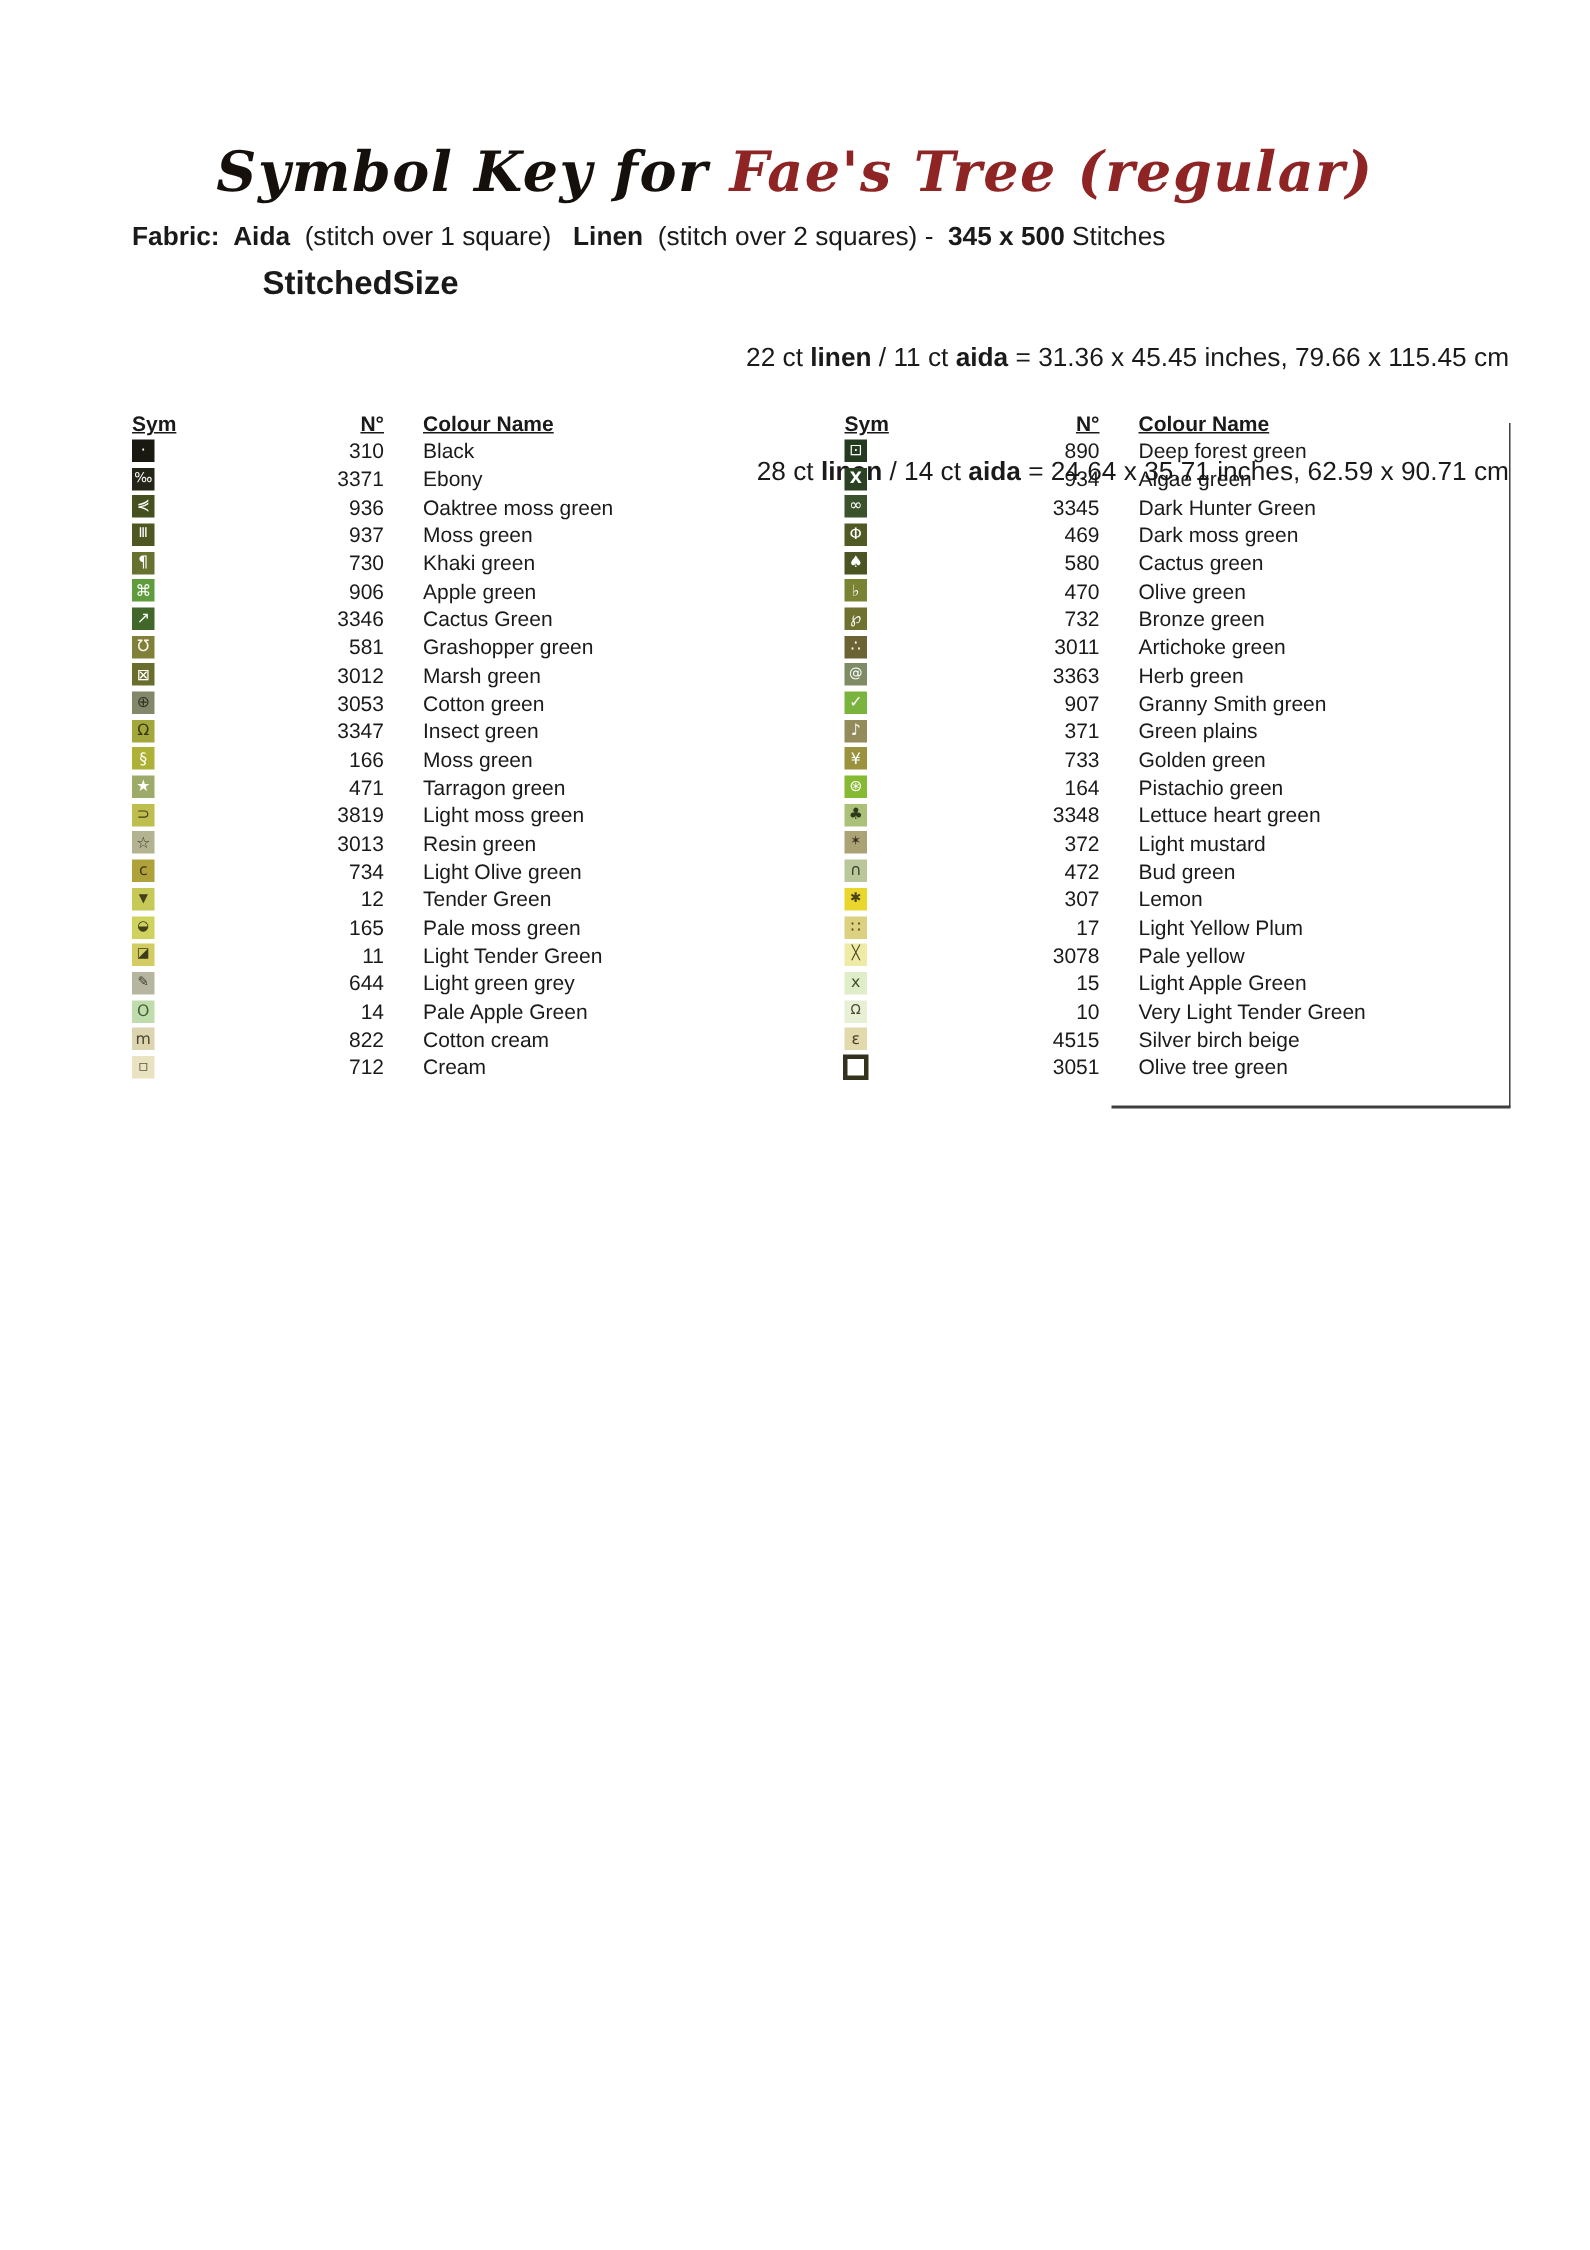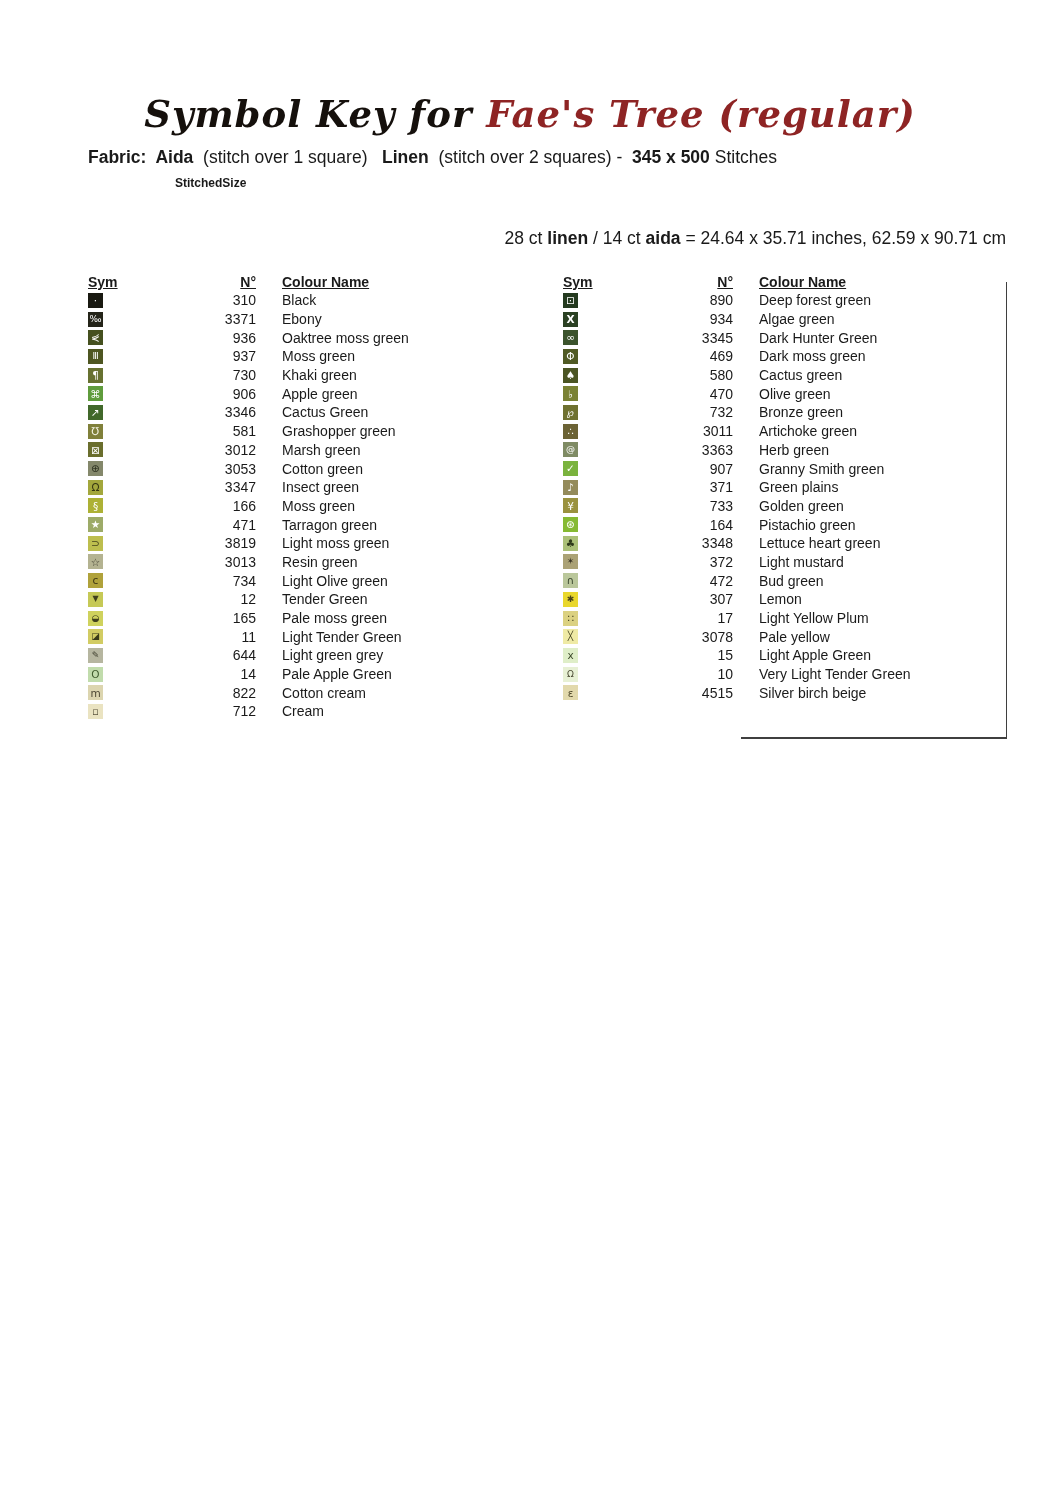--- a/index.html
+++ b/index.html
@@ -12,21 +12,21 @@
   .title{
     top:92px;left:0;width:1060px;text-align:center;
     font-family:"DejaVu Serif",serif;font-style:italic;font-weight:bold;
     font-size:37px;letter-spacing:1px;white-space:nowrap;
   }
   .title .t-prefix{color:#15100c;}
   .title .t-name{color:#8e2424;}
   
   .fabric{top:147px;left:88px;font-size:17.5px;white-space:pre;}
   
-  .ss-label{top:176px;left:175px;font-size:12px;font-weight:bold;}
+  .ss-label{top:176px;left:175px;font-size:22px;font-weight:bold;}
   .ss-lines{top:175px;right:54px;text-align:right;font-size:17.5px;line-height:25.4px;white-space:pre;}
   .rich span{white-space:pre;}
   .rich .b{font-weight:bold;}
   
   .keycol{top:273px;}
   .keycol-left{left:88px;width:430px;}
   .keycol-right{left:563px;width:445px;}
   .krow,.khead{
     display:grid;align-items:center;height:18.7px;font-size:14px;
   }
@@ -49,20 +49,21 @@
 <body>
 
 <div class="abs title">
   <span class="t-prefix">Symbol Key for </span><span class="t-name">Fae's Tree (regular)</span>
 </div>
 
 <div class="abs fabric rich"><span class="b">Fabric:  </span><span class="b">Aida</span><span>  (stitch over 1 square)   </span><span class="b">Linen</span><span>  (stitch over 2 squares) -  </span><span class="b">345 x 500</span><span> Stitches</span></div>
 
 <div class="abs ss-label">StitchedSize</div>
 <div class="abs ss-lines">
+  <div class="rich"><span>22 ct </span><span class="b">linen</span><span> / 11 ct </span><span class="b">aida</span><span> = 31.36 x 45.45 inches, 79.66 x 115.45 cm</span></div>
   <div class="rich"><span>28 ct </span><span class="b">linen</span><span> / 14 ct </span><span class="b">aida</span><span> = 24.64 x 35.71 inches, 62.59 x 90.71 cm</span></div>
 </div>
 
 <div class="abs keycol keycol-left">
   <div class="khead">
     <span class="h">Sym</span>
     <span class="h c-num">N°</span>
     <span class="h c-name">Colour Name</span>
   </div>
 
@@ -337,16 +338,21 @@
       <span class="c-num">10</span>
       <span class="c-name">Very Light Tender Green</span>
     </div>
 
     <div class="krow">
       <span class="sym" style="background: rgb(226, 217, 172); color: rgb(74, 68, 39);">ε</span>
       <span class="c-num">4515</span>
       <span class="c-name">Silver birch beige</span>
     </div>
 
+    <div class="krow">
+      <span class="sym" style="background: rgb(255, 255, 255); border: 3.5px solid rgb(50, 50, 31); width: 17px; height: 17px; margin-left: -1px;"></span>
+      <span class="c-num">3051</span>
+      <span class="c-name">Olive tree green</span>
+    </div>
   </div>
 
 <div class="abs vline"></div>
 <div class="abs hline"></div>
 
 </body></html>

